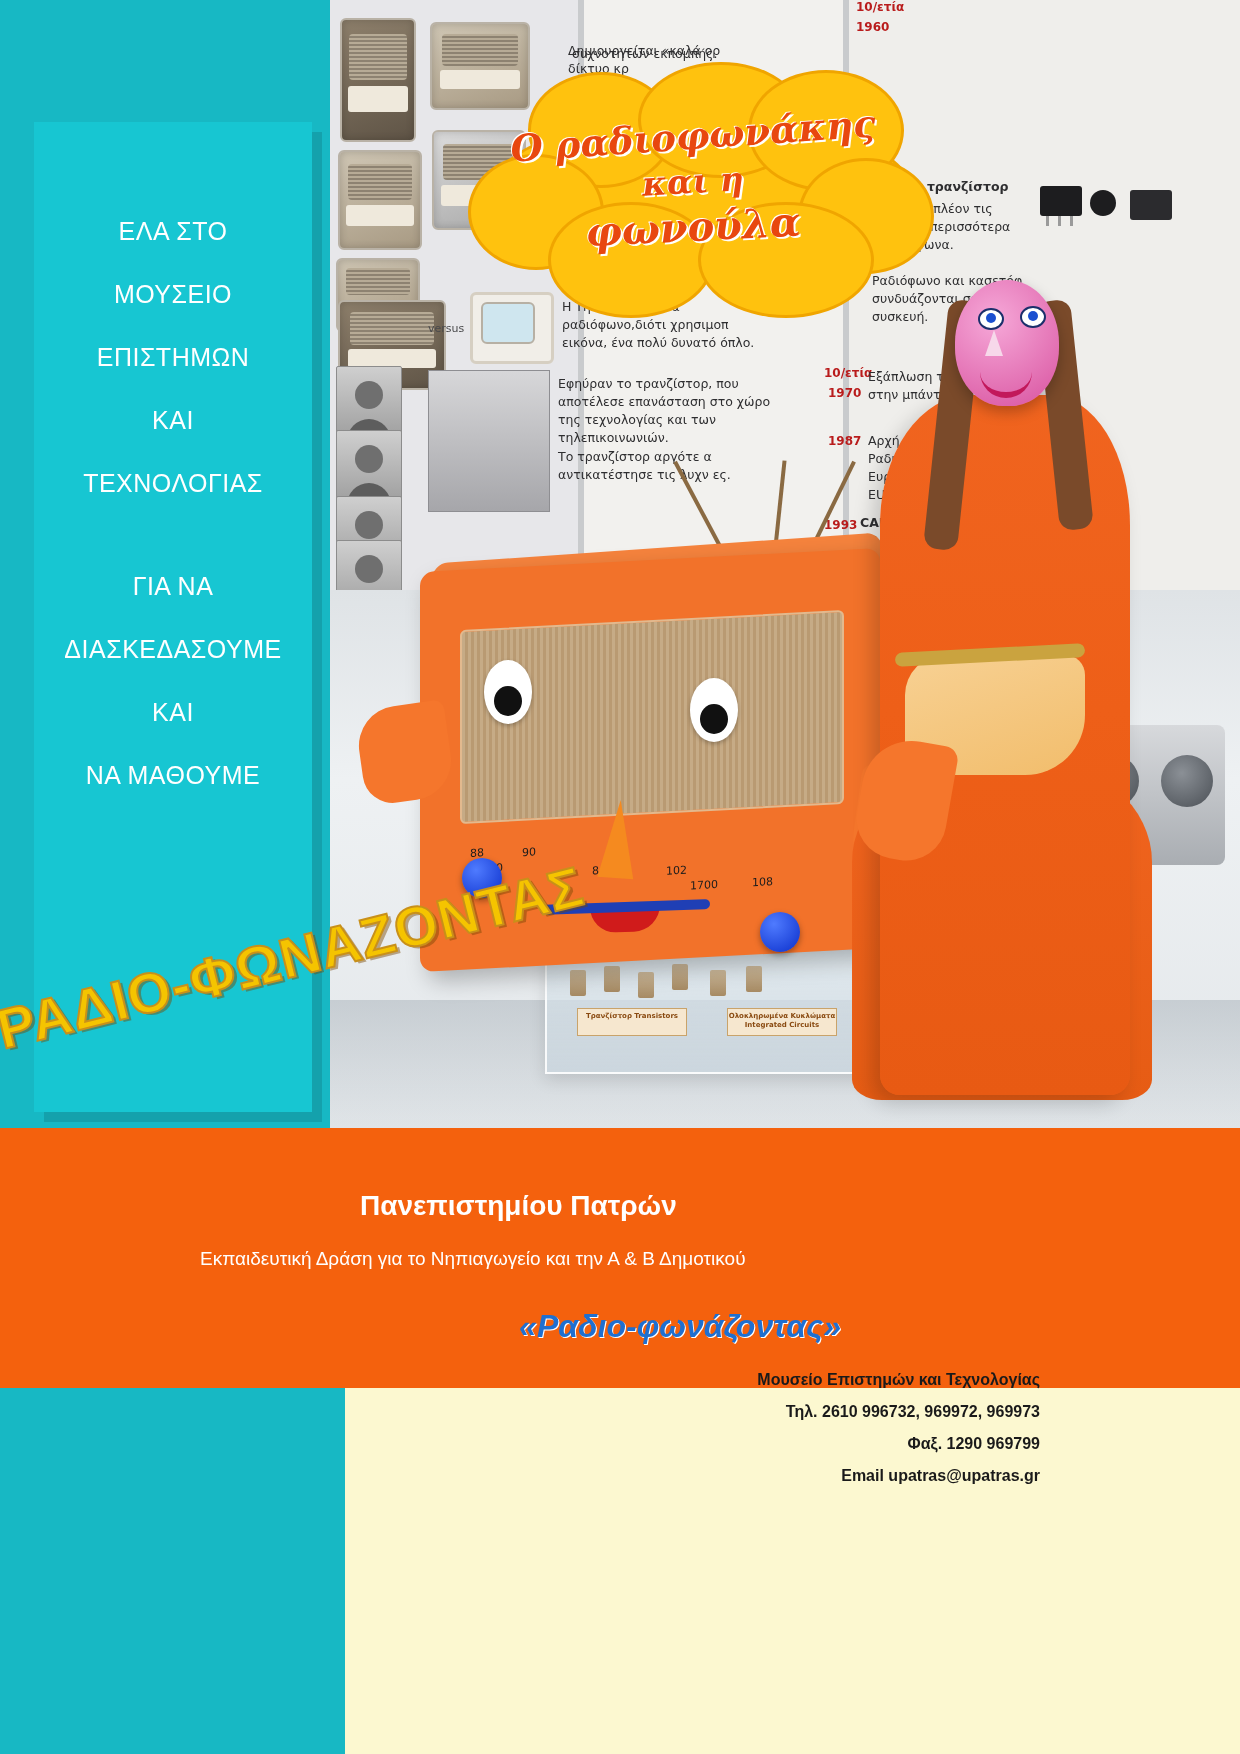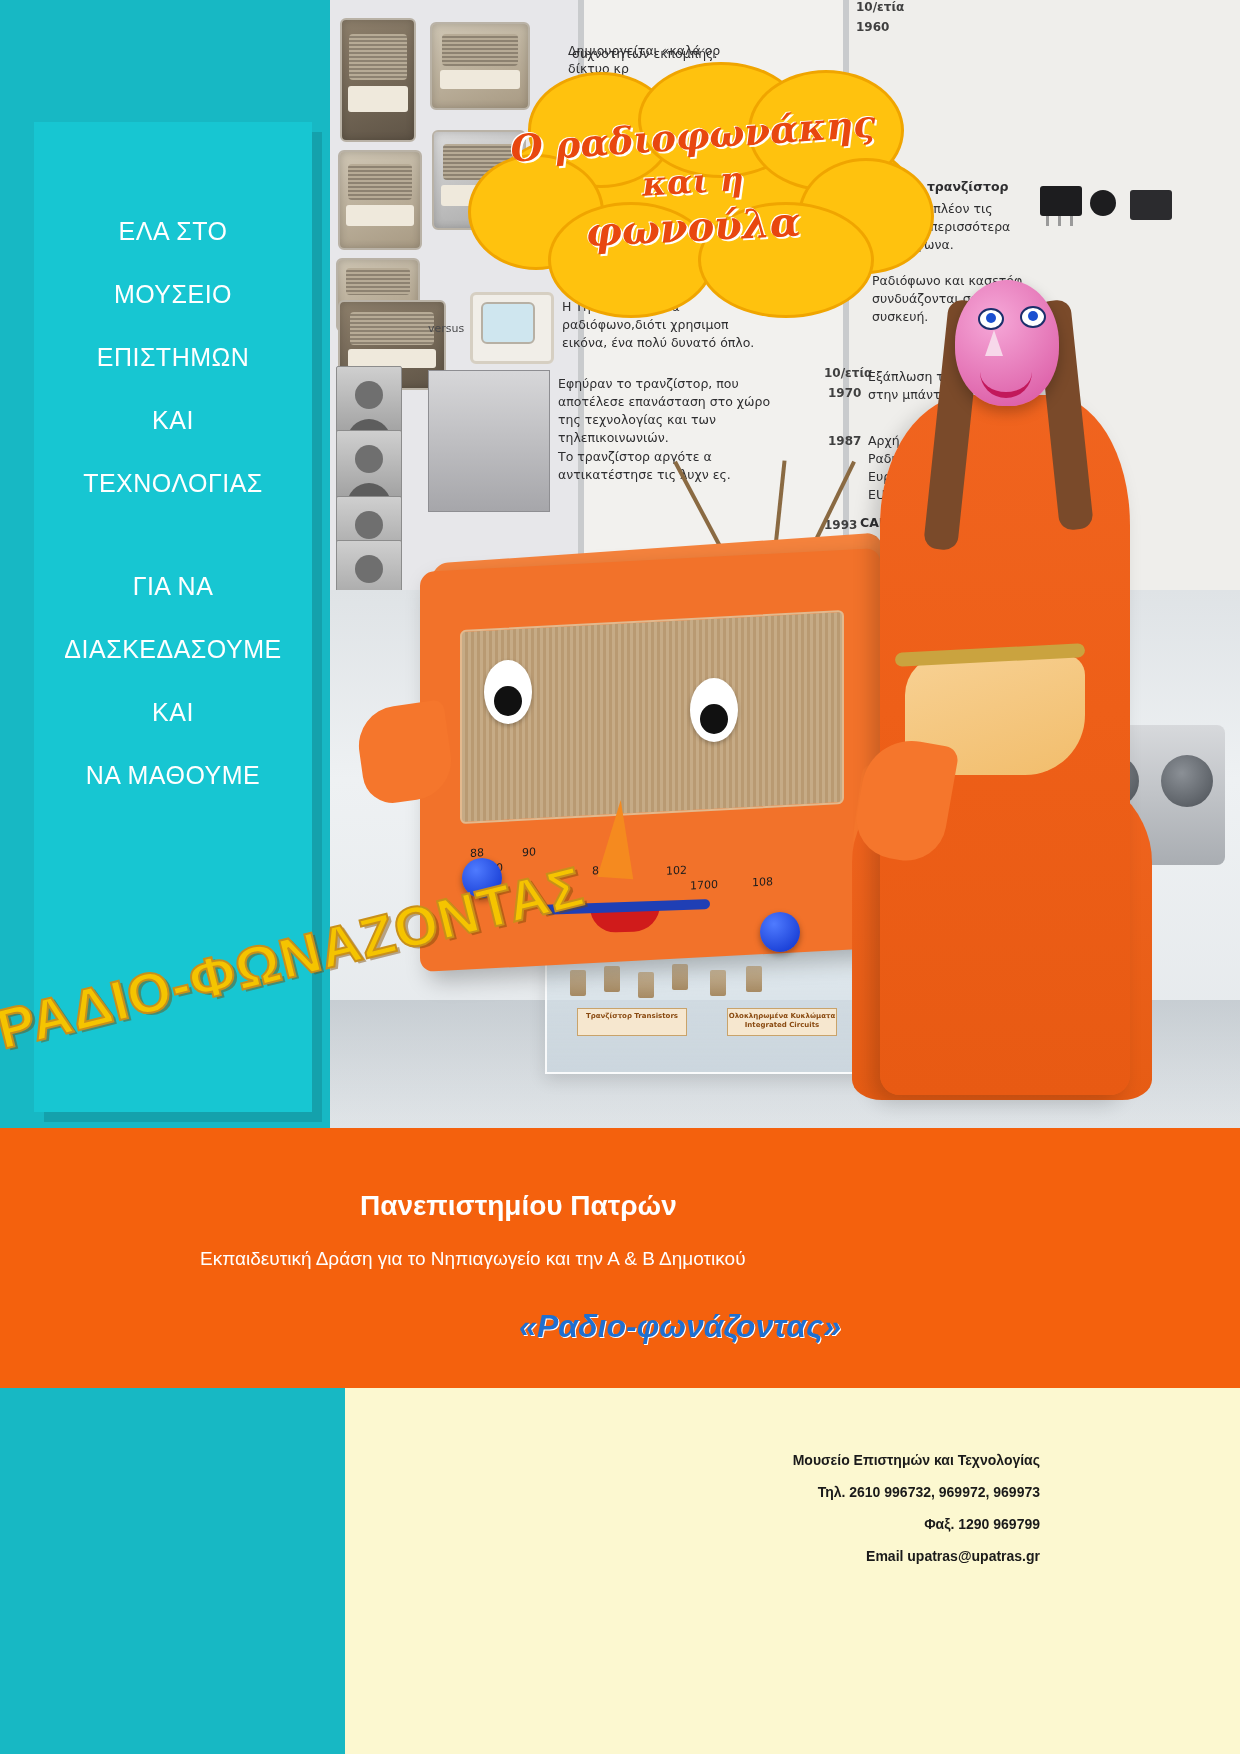--- a/index.html
+++ b/index.html
@@ -151,21 +151,21 @@
     font-size: 12.5px;
     line-height: 1.45;
     color: #2e2e30;
     white-space: pre-line;
   }
   .wall-year {
     position: absolute;
     font-family: "DejaVu Sans", sans-serif;
     font-size: 12px;
     font-weight: bold;
-    color: #404040;
+    color: #b91c1c;
   }
   .wall-caption-small {
     position: absolute;
     font-family: "DejaVu Sans", sans-serif;
     font-size: 11px;
     color: #4a4a4c;
   }
 
   
   .desk {
@@ -562,24 +562,24 @@
     background: #17b8c4;
   }
   .bottom-right {
     position: absolute;
     left: 345px; top: 1388px;
     width: 895px; height: 366px;
     background: #fcf8d0;
   }
   .contact {
     position: absolute;
-    right: 200px; top: 1444px;
+    right: 200px; top: 1364px;
     width: 700px;
     text-align: right;
-    font-size: 14px;
+    font-size: 16px;
     font-weight: bold;
     color: #1a1a1a;
     line-height: 32px;
   }
 </style>
 </head>
 <body>
 
 <div id="poster">
 

